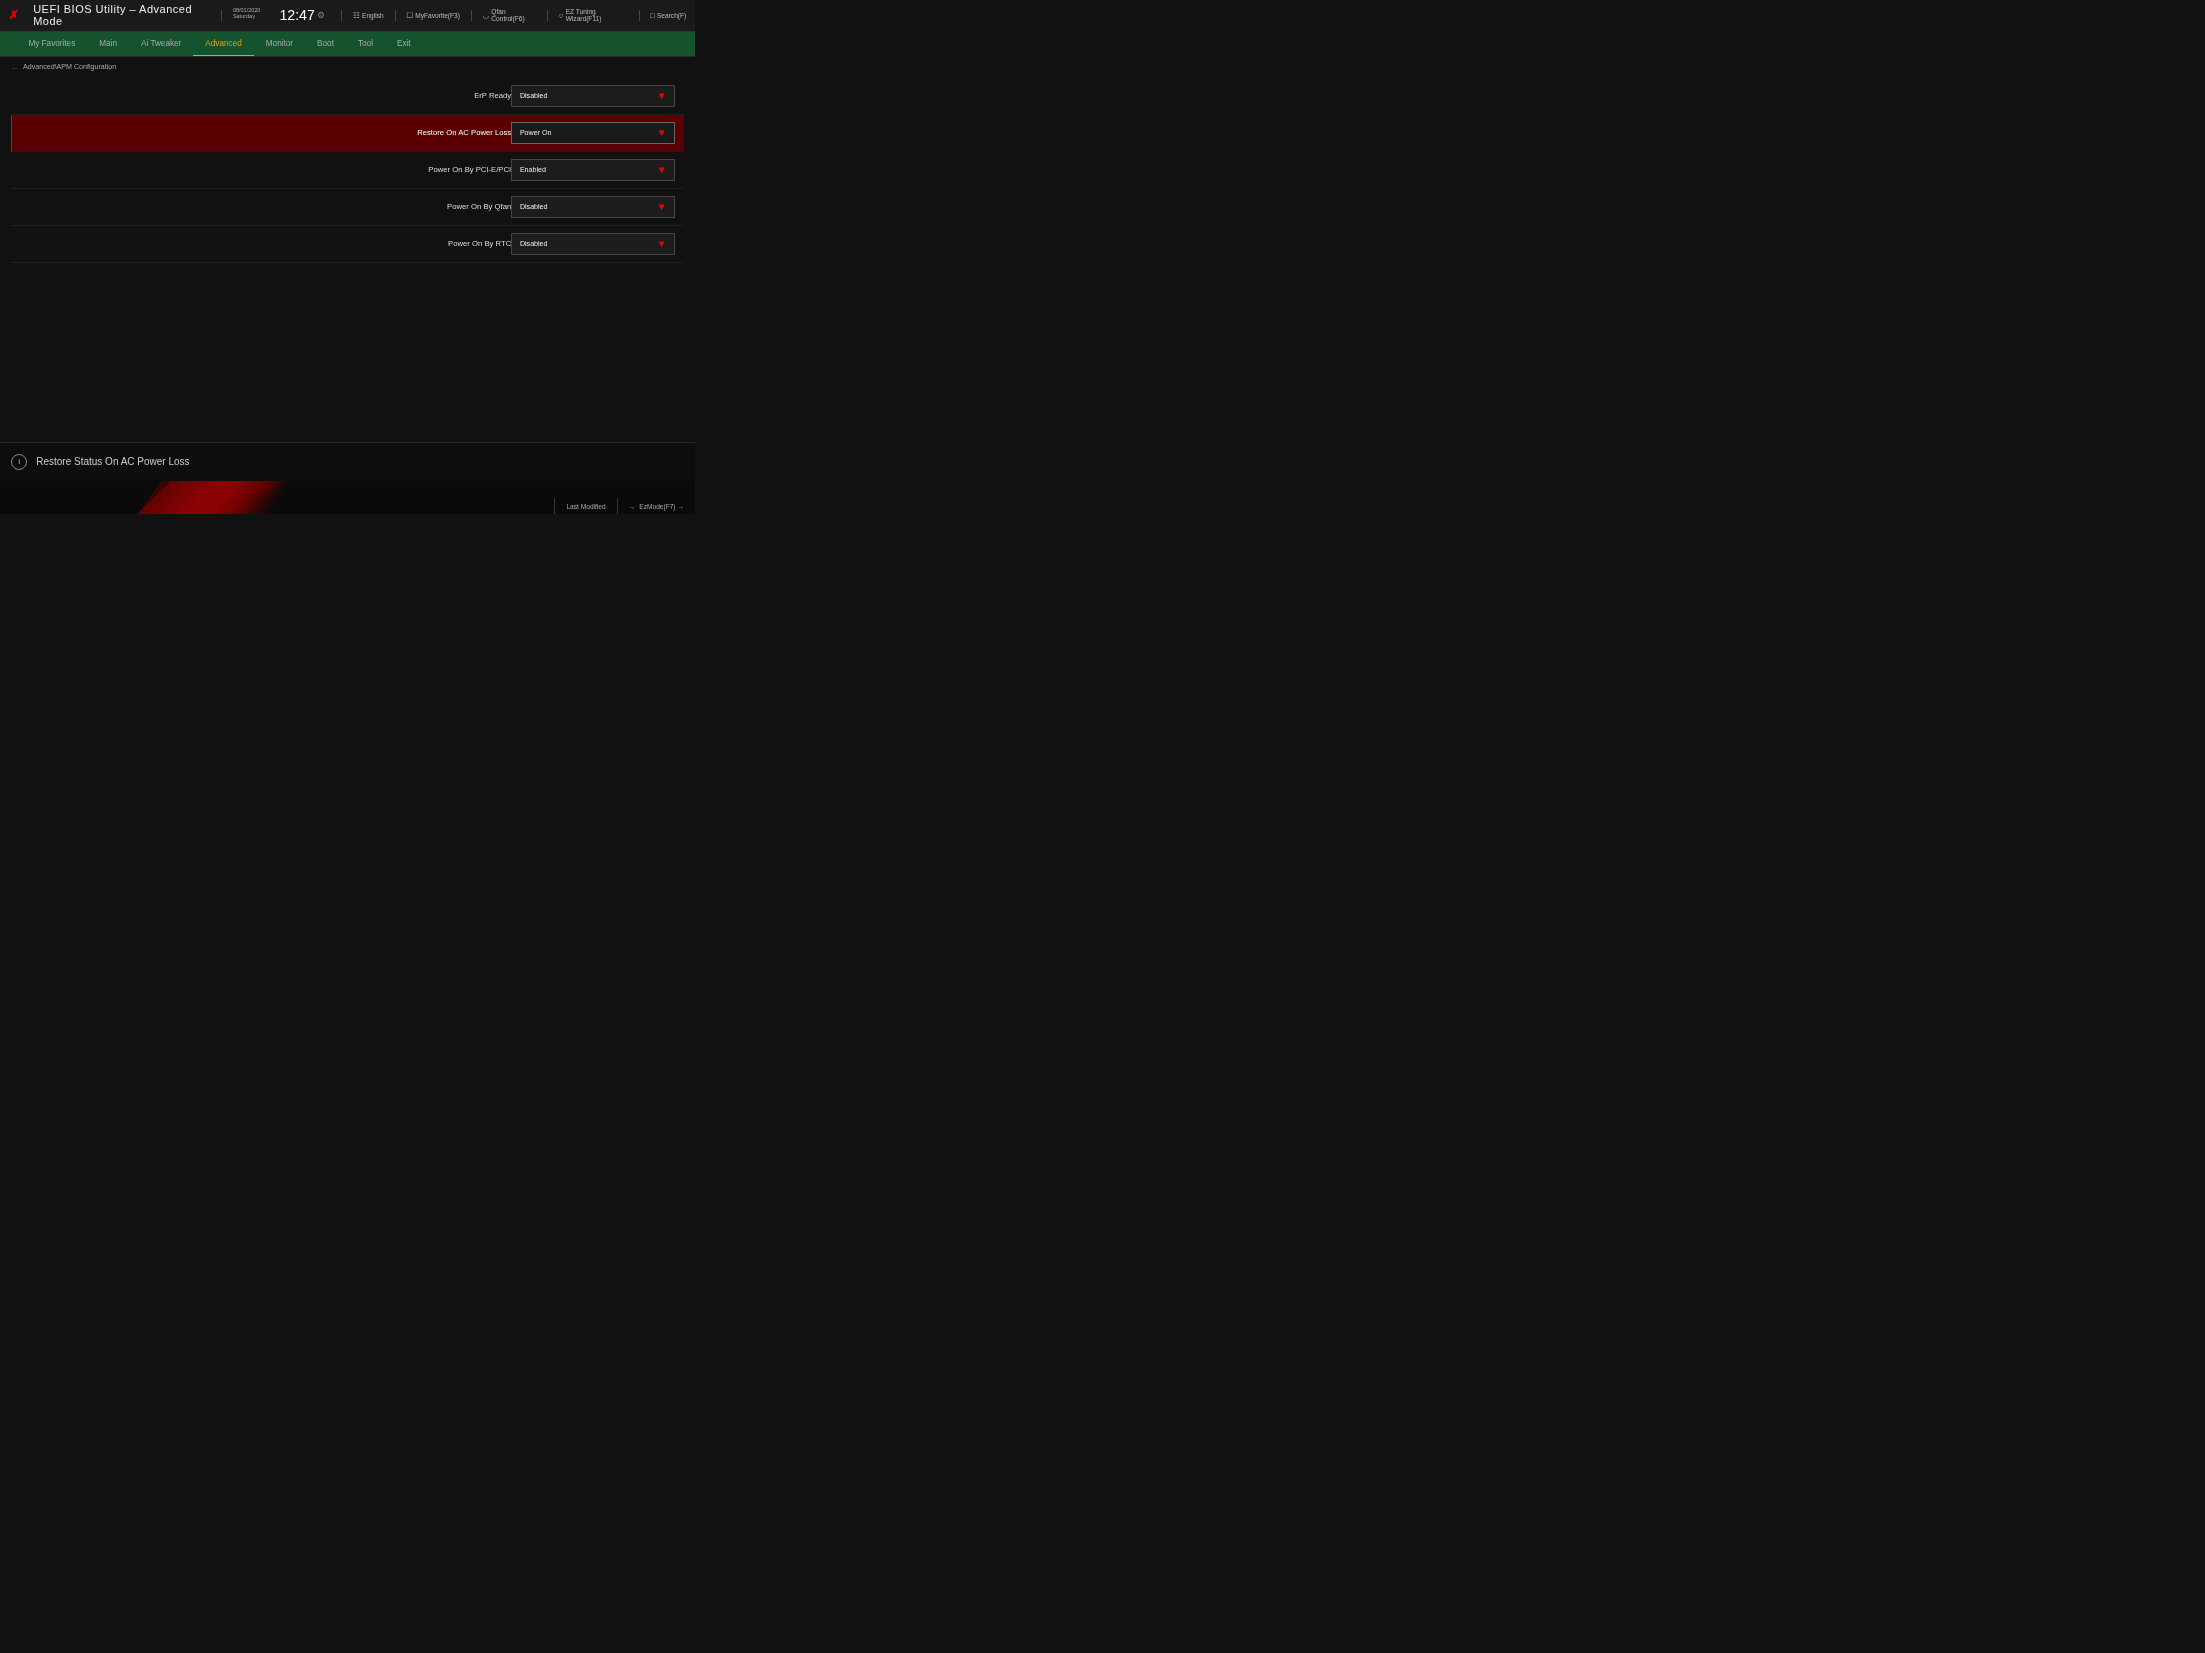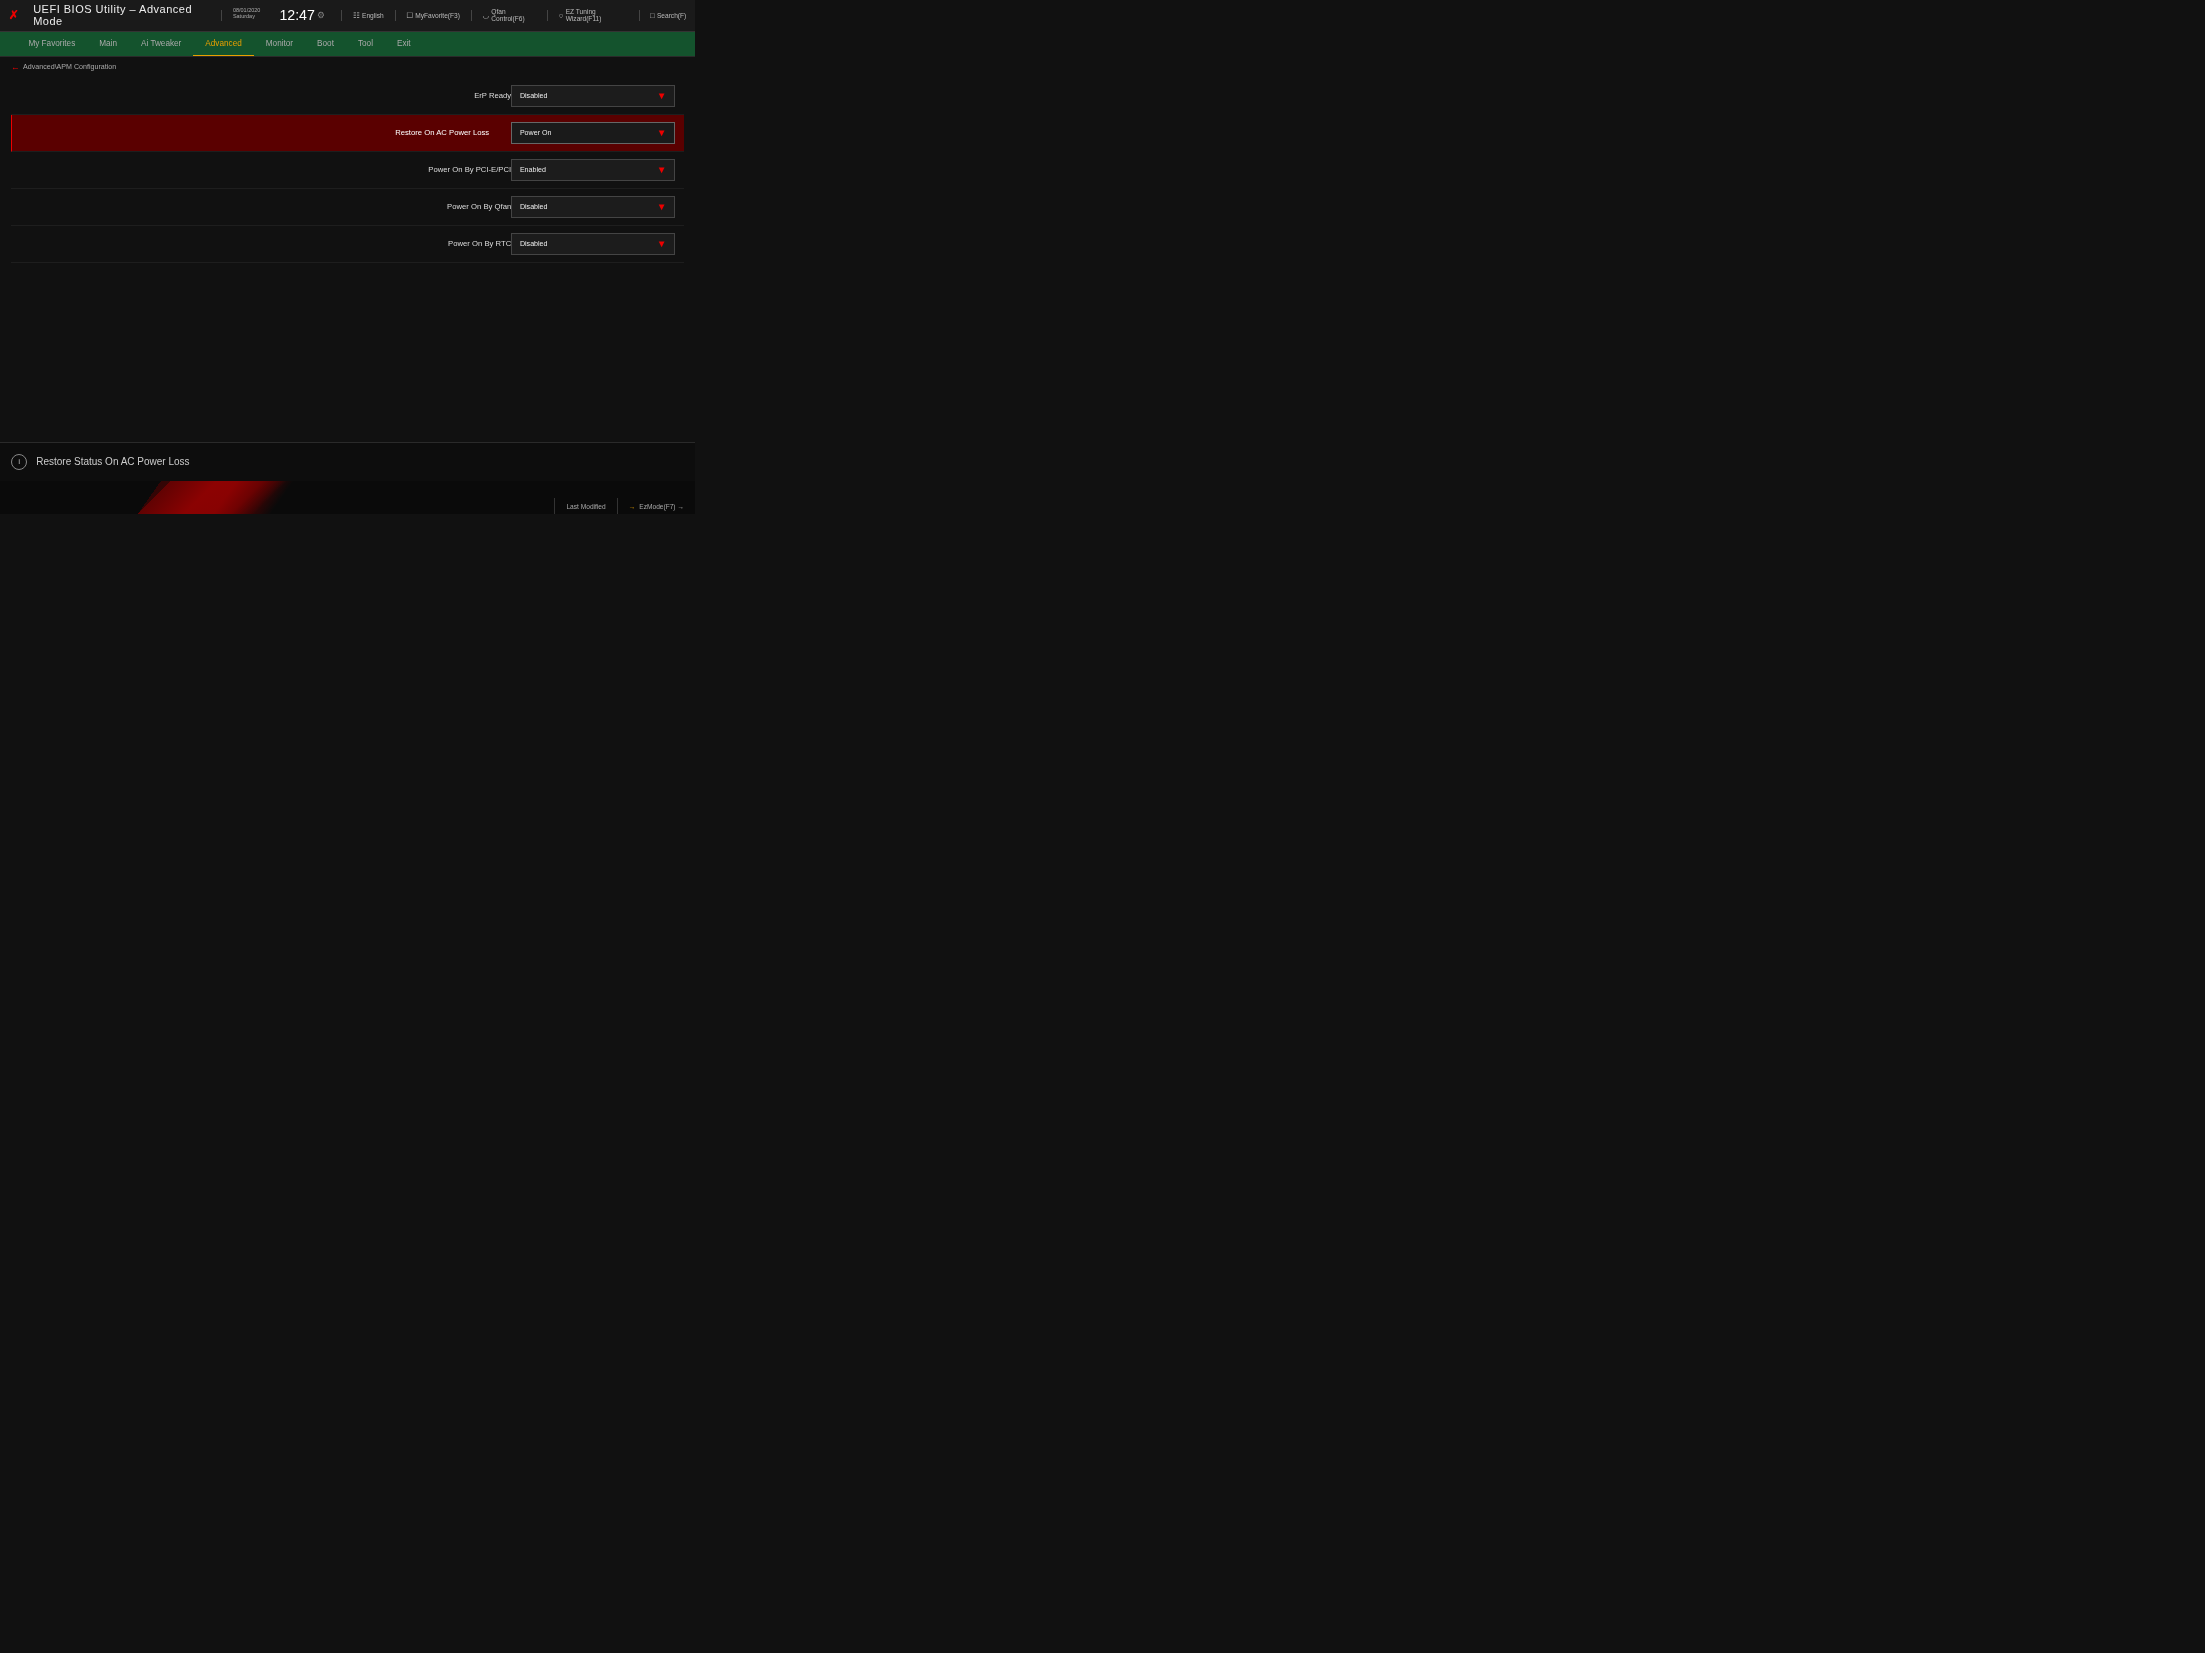--- a/index.html
+++ b/index.html
@@ -134,21 +134,20 @@
       align-items: center;
       justify-content: flex-end;
       padding: 7.1px 8.8px;
       border-bottom: 0.5px solid #1e1e1e;
       min-height: 28.4px;
     }
 
     .setting-row.selected {
       background: #5a0000;
       border-left: 1.6px solid #e00;
-      gap: 22px;
     }
 
     .setting-label {
       font-size: 7.7px;
       color: #ddd;
       font-weight: 500;
     }
 
     .setting-row.selected .setting-label {
       color: #fff;

